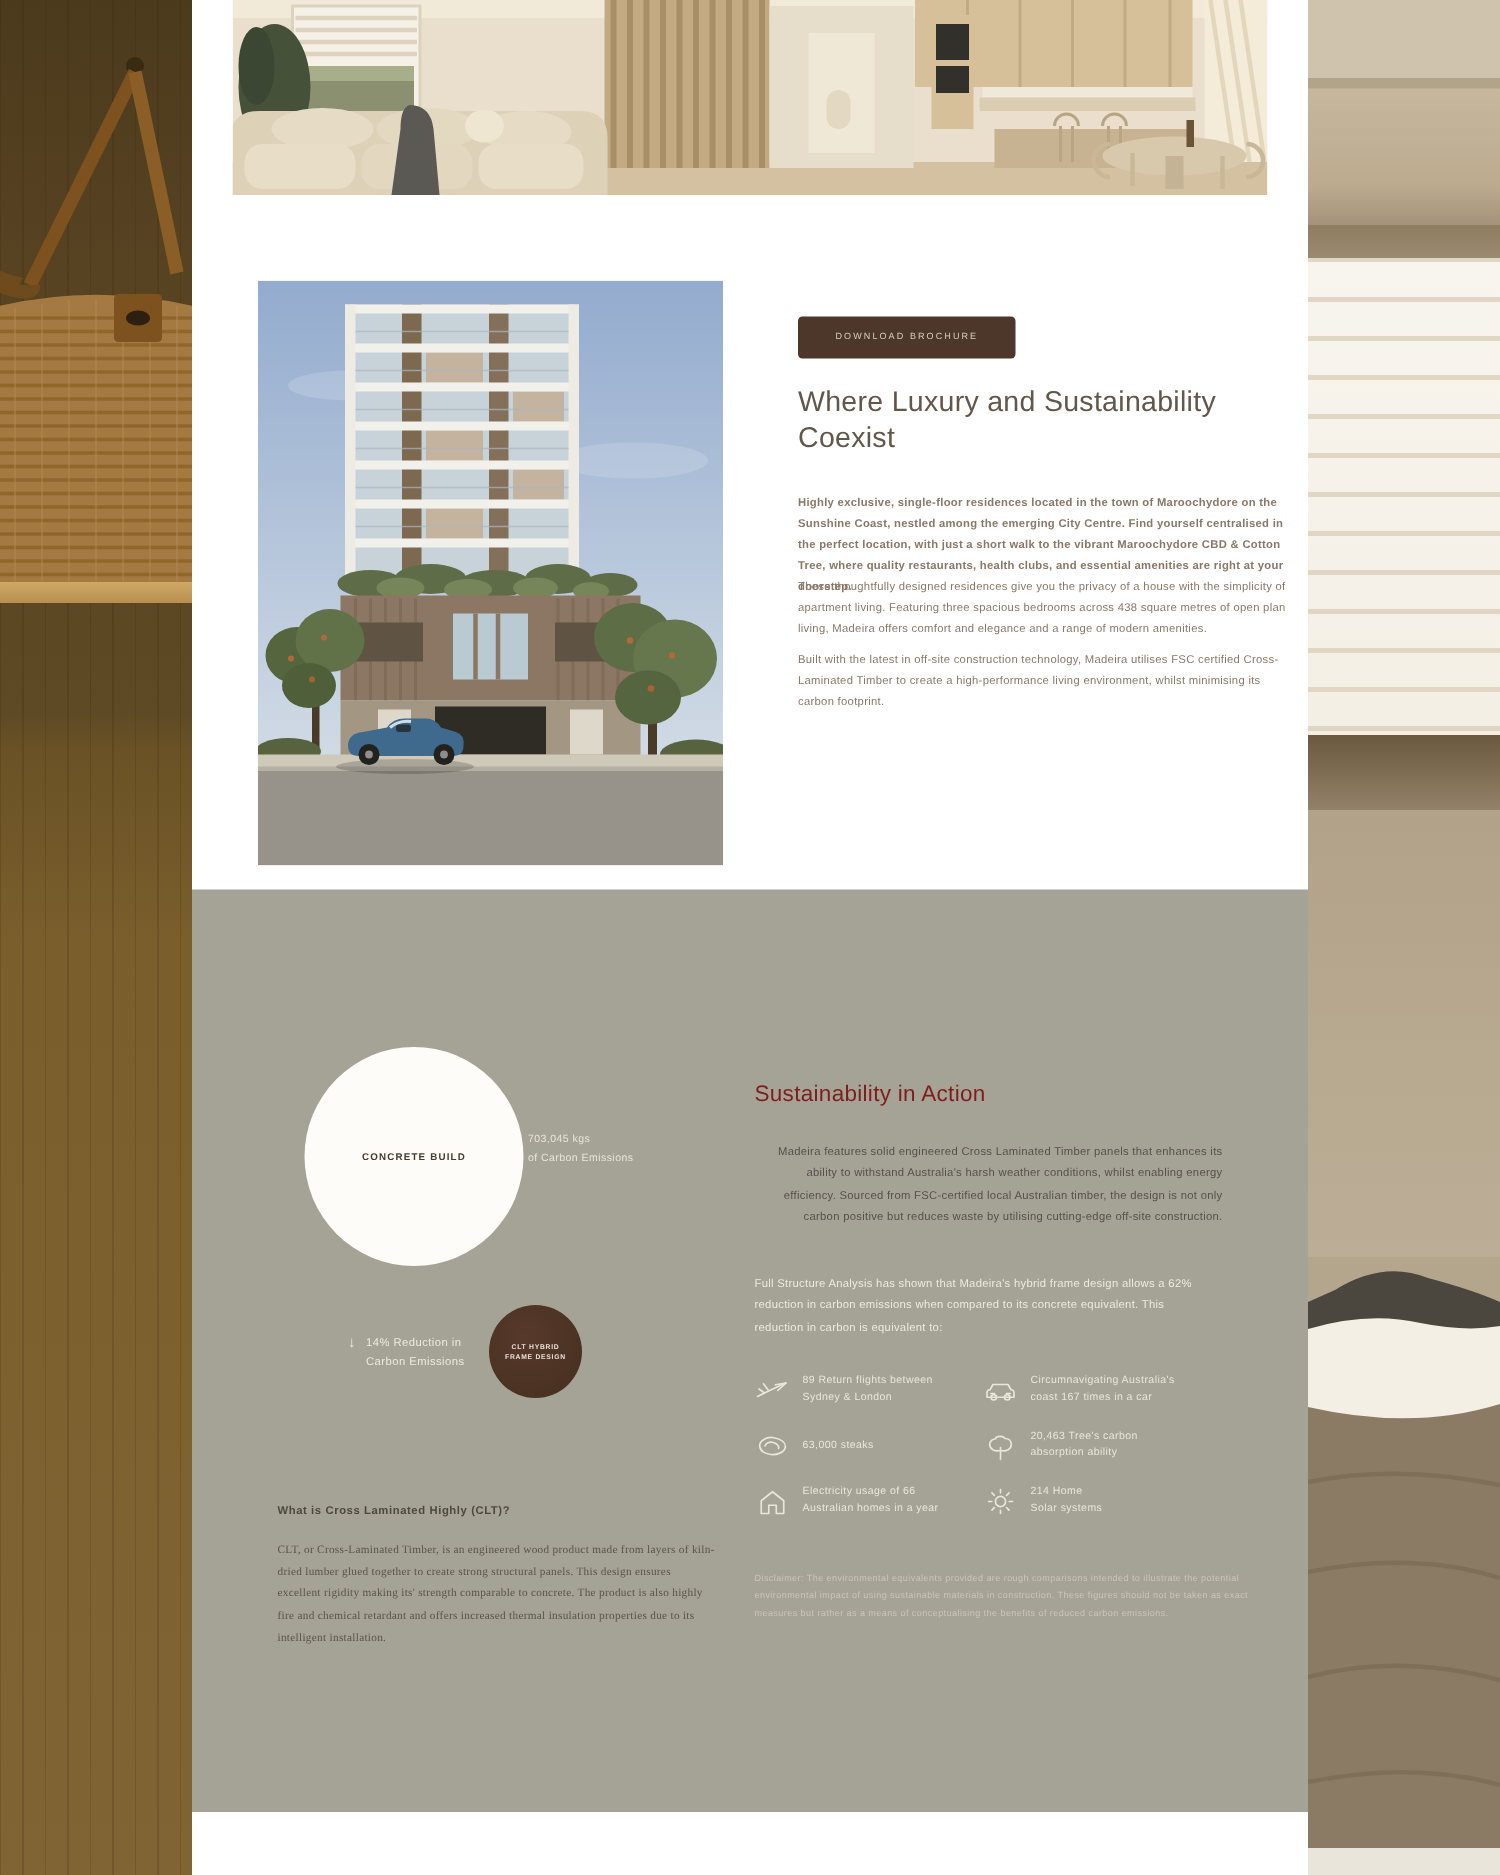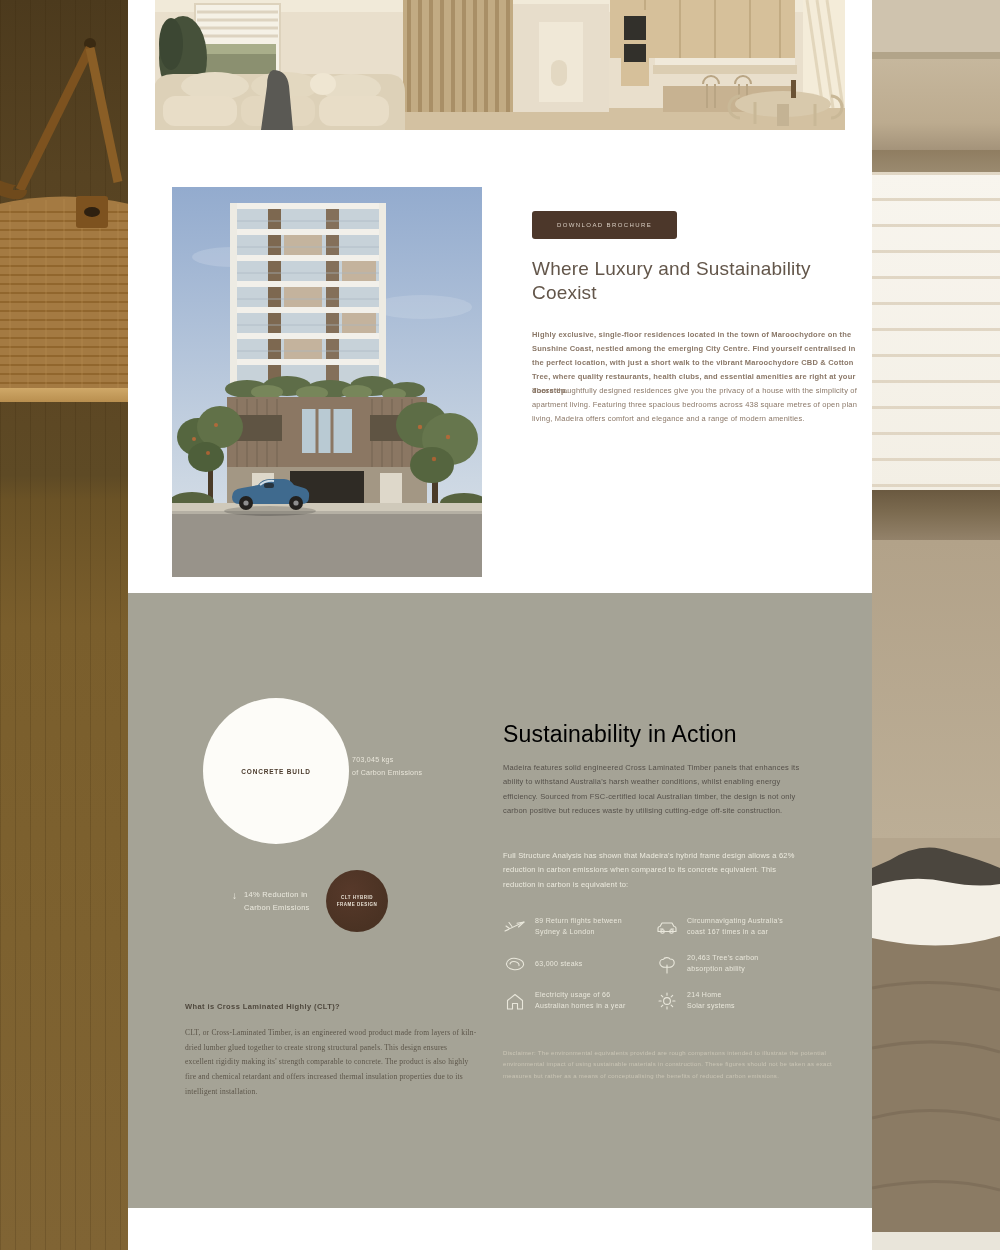--- a/index.html
+++ b/index.html
@@ -77,23 +77,23 @@
     position:absolute; left:198px; top:277px; width:62px; height:62px; border-radius:50%;
     background:radial-gradient(circle at 40% 35%, #57392a 0%, #4a3223 70%);
     display:flex; align-items:center; justify-content:center; text-align:center;
   }
   .circle-small span { font-size:4.5px; font-weight:bold; letter-spacing:.5px; color:#e8e2d6; line-height:1.6; }
   .reduction { position:absolute; left:104px; top:296px; display:flex; gap:7px; align-items:flex-start; }
   .reduction .arrow { font-size:10px; color:#ecead f; color:#eceadf; line-height:1.4; }
   .reduction .txt { font-size:7.5px; line-height:1.7; color:#eceadf; letter-spacing:.3px; }
 
   .green-heading { position:absolute; left:375px; top:128px;
-    font-size:23px; font-weight:500; color:#000000; letter-spacing:.2px; }
+    font-size:15px; font-weight:500; color:#7f1d1d; letter-spacing:.2px; }
   .s-intro { position:absolute; left:375px; top:168px; width:312px;
-    font-size:7.5px; line-height:1.9; color:#55504a; letter-spacing:.2px; }
+    font-size:7.5px; line-height:1.9; color:#55504a; letter-spacing:.2px;text-align:right; }
   .s-analysis { position:absolute; left:375px; top:256px; width:300px;
     font-size:7.5px; line-height:1.9; color:#edebdf; letter-spacing:.2px; }
 
   .stats { position:absolute; left:375px; top:322px; width:365px;
     display:grid; grid-template-columns:152px 1fr; row-gap:13px; }
   .stat { display:flex; align-items:center; gap:8px; }
   .stat svg { flex:0 0 auto; width:24px; height:24px; stroke:#e9e7db; fill:none;
     stroke-width:1.1; stroke-linecap:round; stroke-linejoin:round; }
   .stat .txt { font-size:7px; line-height:1.55; color:#e9e7db; letter-spacing:.3px; }
 
@@ -372,20 +372,21 @@
         <circle cx="124" cy="316" r="7" fill="#23211e"></circle>
           <circle cx="124" cy="316" r="2.6" fill="#8e8e8e"></circle>
       </g>
     </svg>
   </div>
 
   <button class="brochure">DOWNLOAD BROCHURE</button>
   <h1 class="intro-heading">Where Luxury and Sustainability Coexist</h1>
   <p class="intro-p p1">Highly exclusive, single-floor residences located in the town of Maroochydore on the Sunshine Coast, nestled among the emerging City Centre. Find yourself centralised in the perfect location, with just a short walk to the vibrant Maroochydore CBD &amp; Cotton Tree, where quality restaurants, health clubs, and essential amenities are right at your doorstep.</p>
   <p class="intro-p p2">These thoughtfully designed residences give you the privacy of a house with the simplicity of apartment living. Featuring three spacious bedrooms across 438 square metres of open plan living, Madeira offers comfort and elegance and a range of modern amenities.</p>
+  <p class="intro-p p3">Built with the latest in off-site construction technology, Madeira utilises FSC certified Cross-Laminated Timber to create a high-performance living environment, whilst minimising its carbon footprint.</p>
 
   <section class="green">
 
     <div class="circle-big">
       <span>CONCRETE BUILD</span>
     </div>
     <div class="concrete-value pre">703,045 kgs
 of Carbon Emissions</div>
 
     <div class="circle-small">

